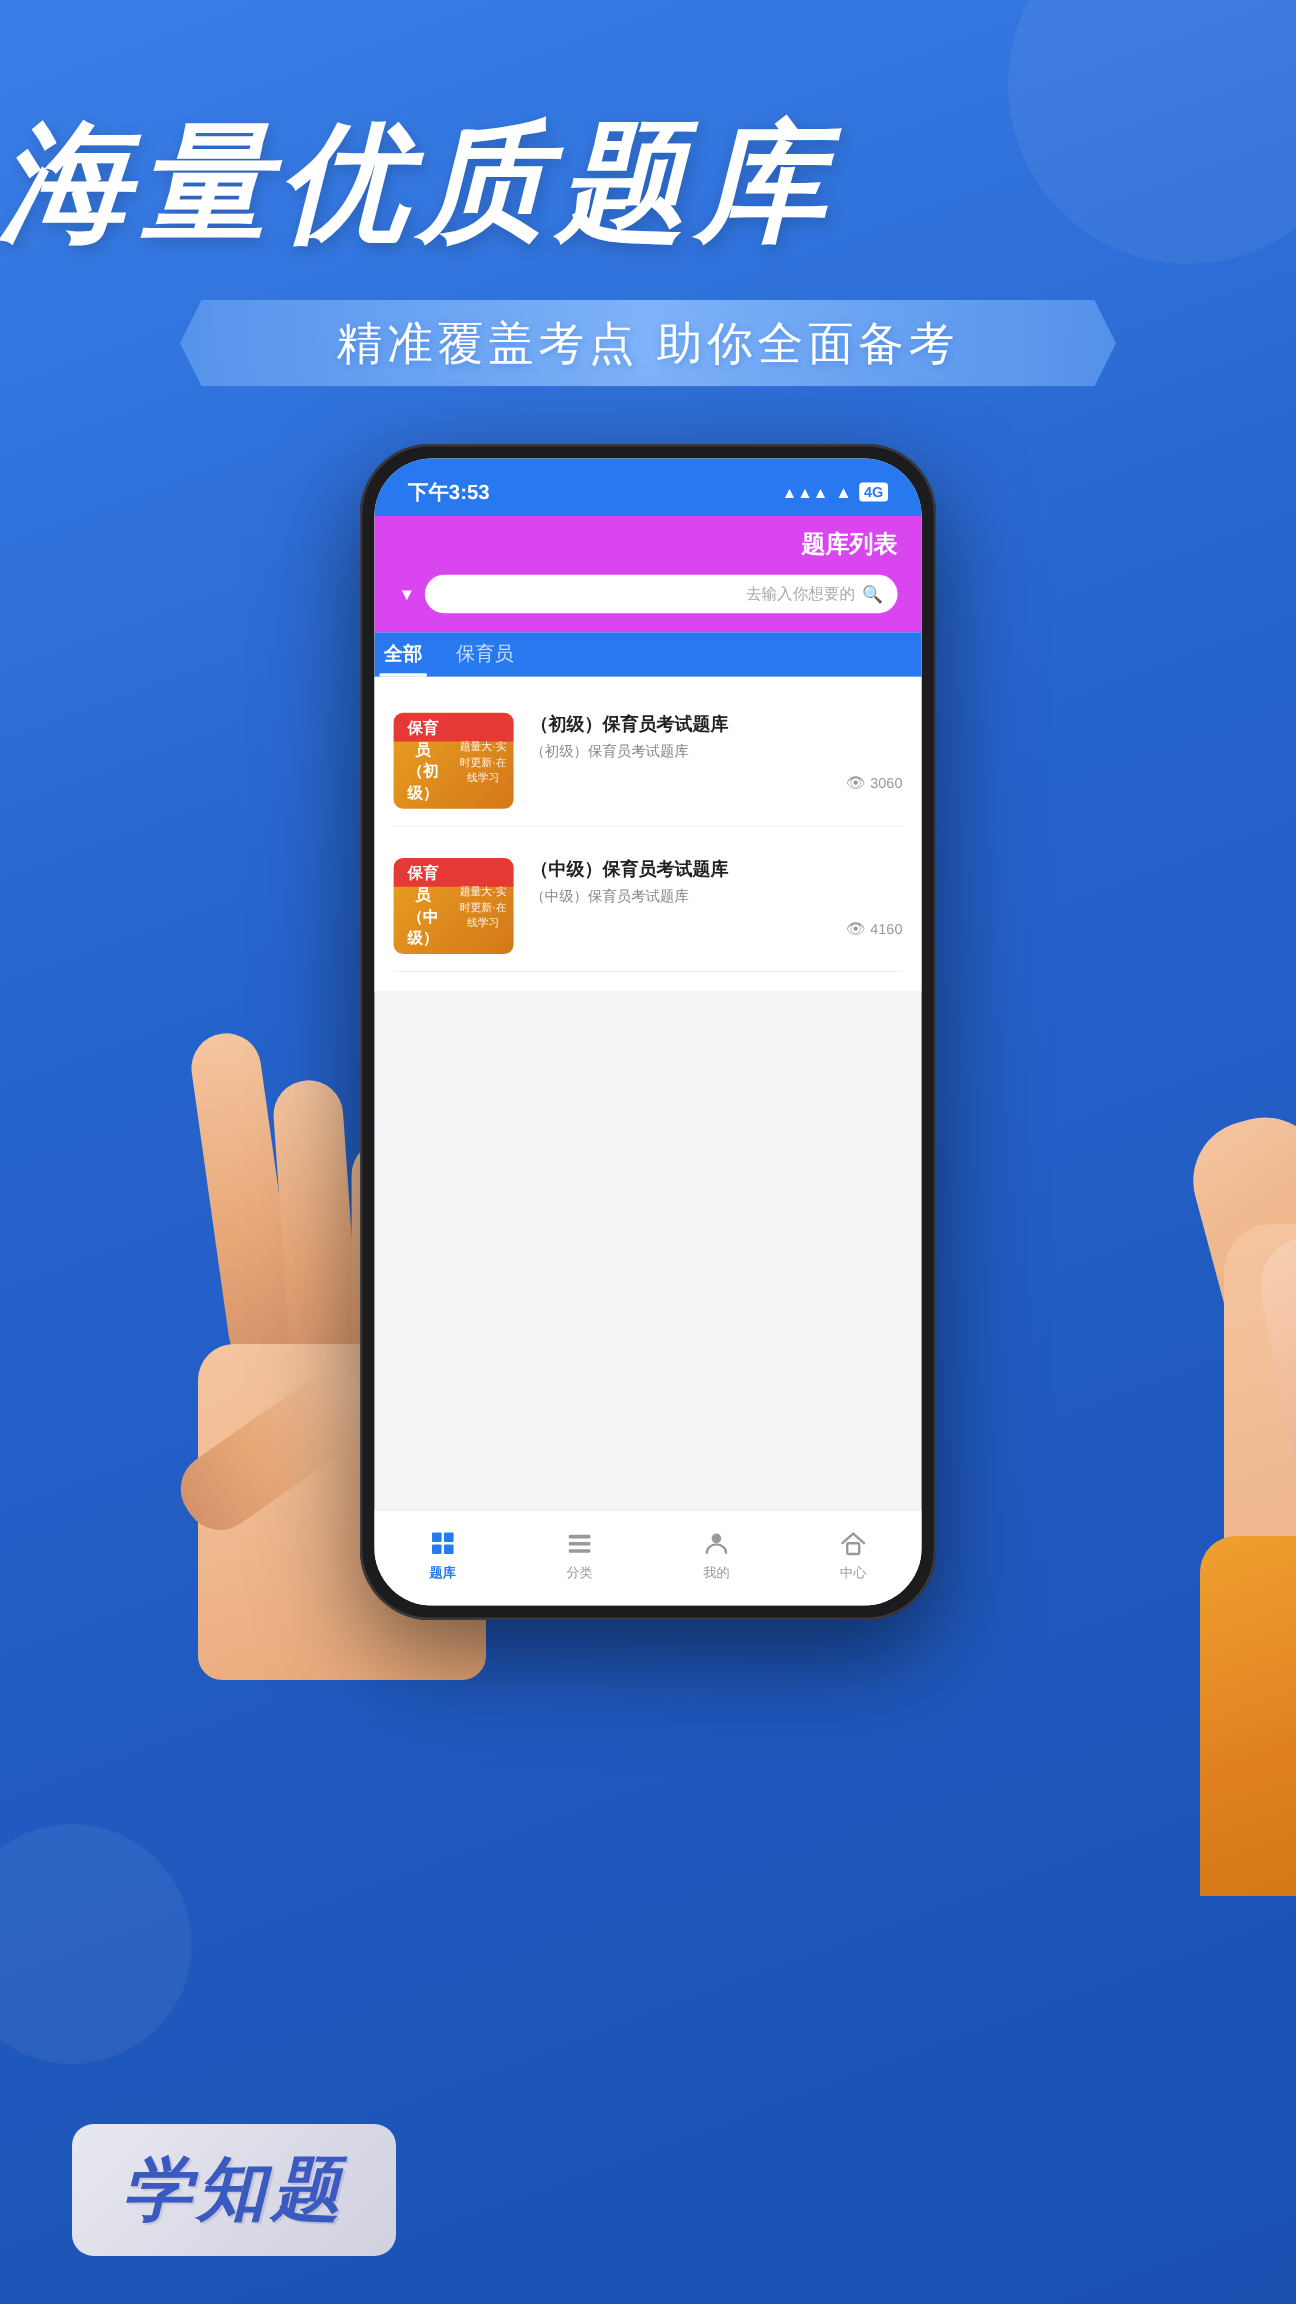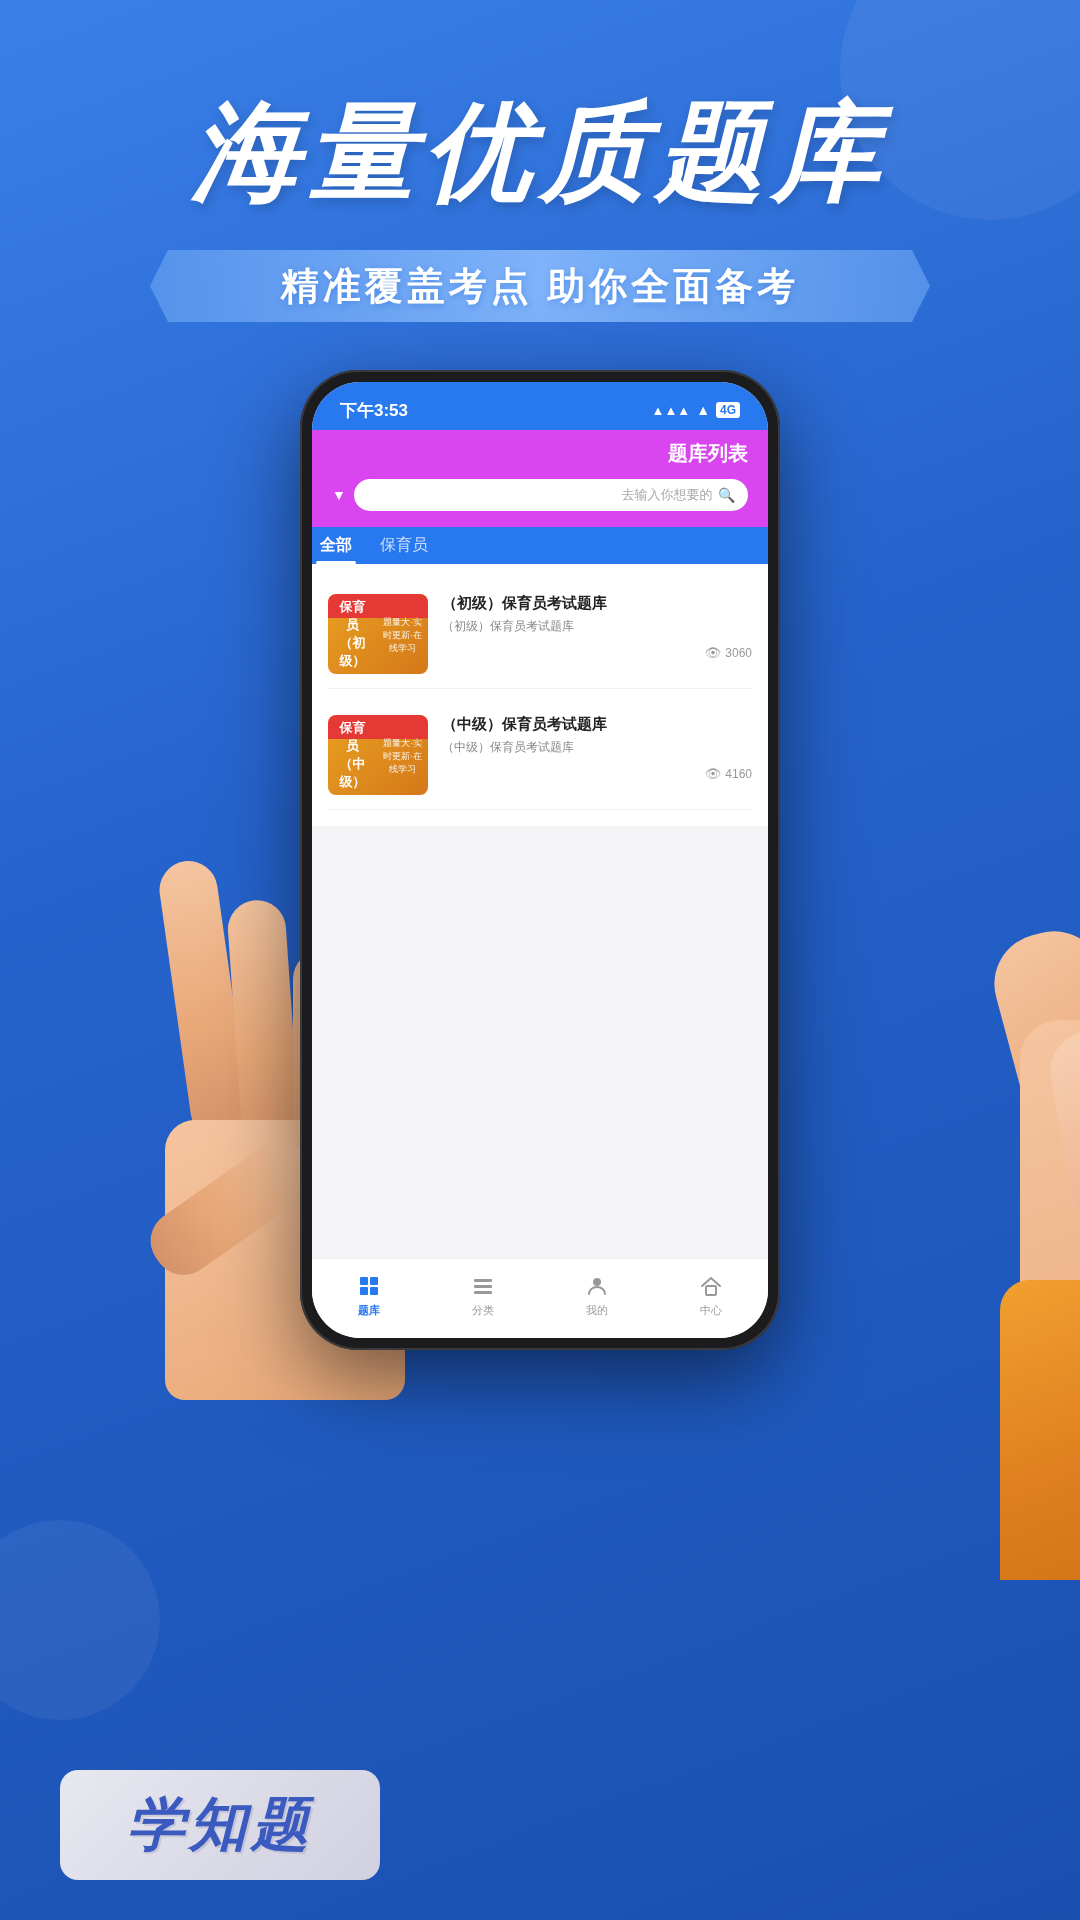--- a/index.html
+++ b/index.html
@@ -18,21 +18,20 @@
       position: absolute;
       top: 0; left: 0; right: 0; bottom: 0;
       background: linear-gradient(160deg, #3a7fe8 0%, #2563cc 40%, #1a4fb0 100%);
     }
 
     
     .main-title {
       position: absolute;
       top: 80px;
       left: 0; right: 0;
-      text-align: center;
       font-size: 108px;
       font-weight: 900;
       color: #ffffff;
       text-shadow: 2px 4px 12px rgba(0,0,0,0.18);
       letter-spacing: 8px;
       font-style: italic;
     }
 
     
     .subtitle-banner {
@@ -44,21 +43,21 @@
       width: 780px;
       height: 72px;
       display: flex;
       align-items: center;
       justify-content: center;
       clip-path: polygon(18px 0%, calc(100% - 18px) 0%, 100% 50%, calc(100% - 18px) 100%, 18px 100%, 0% 50%);
     }
     .subtitle-text {
       font-size: 38px;
       color: #ffffff;
-      font-weight: 700;
+      font-weight: 400;
       letter-spacing: 4px;
       text-shadow: 1px 2px 6px rgba(0,80,200,0.3);
     }
 
     
     .phone-wrapper {
       position: absolute;
       top: 370px;
       left: 50%;
       transform: translateX(-50%);
@@ -312,21 +311,21 @@
     .nav-item.active .nav-icon svg path,
     .nav-item.active .nav-icon svg rect {
       fill: #2878f0;
     }
 
     
     .bottom-logo {
       position: absolute;
       bottom: 40px;
       left: 60px;
-      width: 320px;
+      width: 270px;
       height: 110px;
       background: linear-gradient(135deg, #e8e8f0 0%, #d0d0e0 100%);
       border-radius: 18px;
       display: flex;
       align-items: center;
       justify-content: center;
       z-index: 10;
     }
     .logo-text {
       font-size: 58px;

